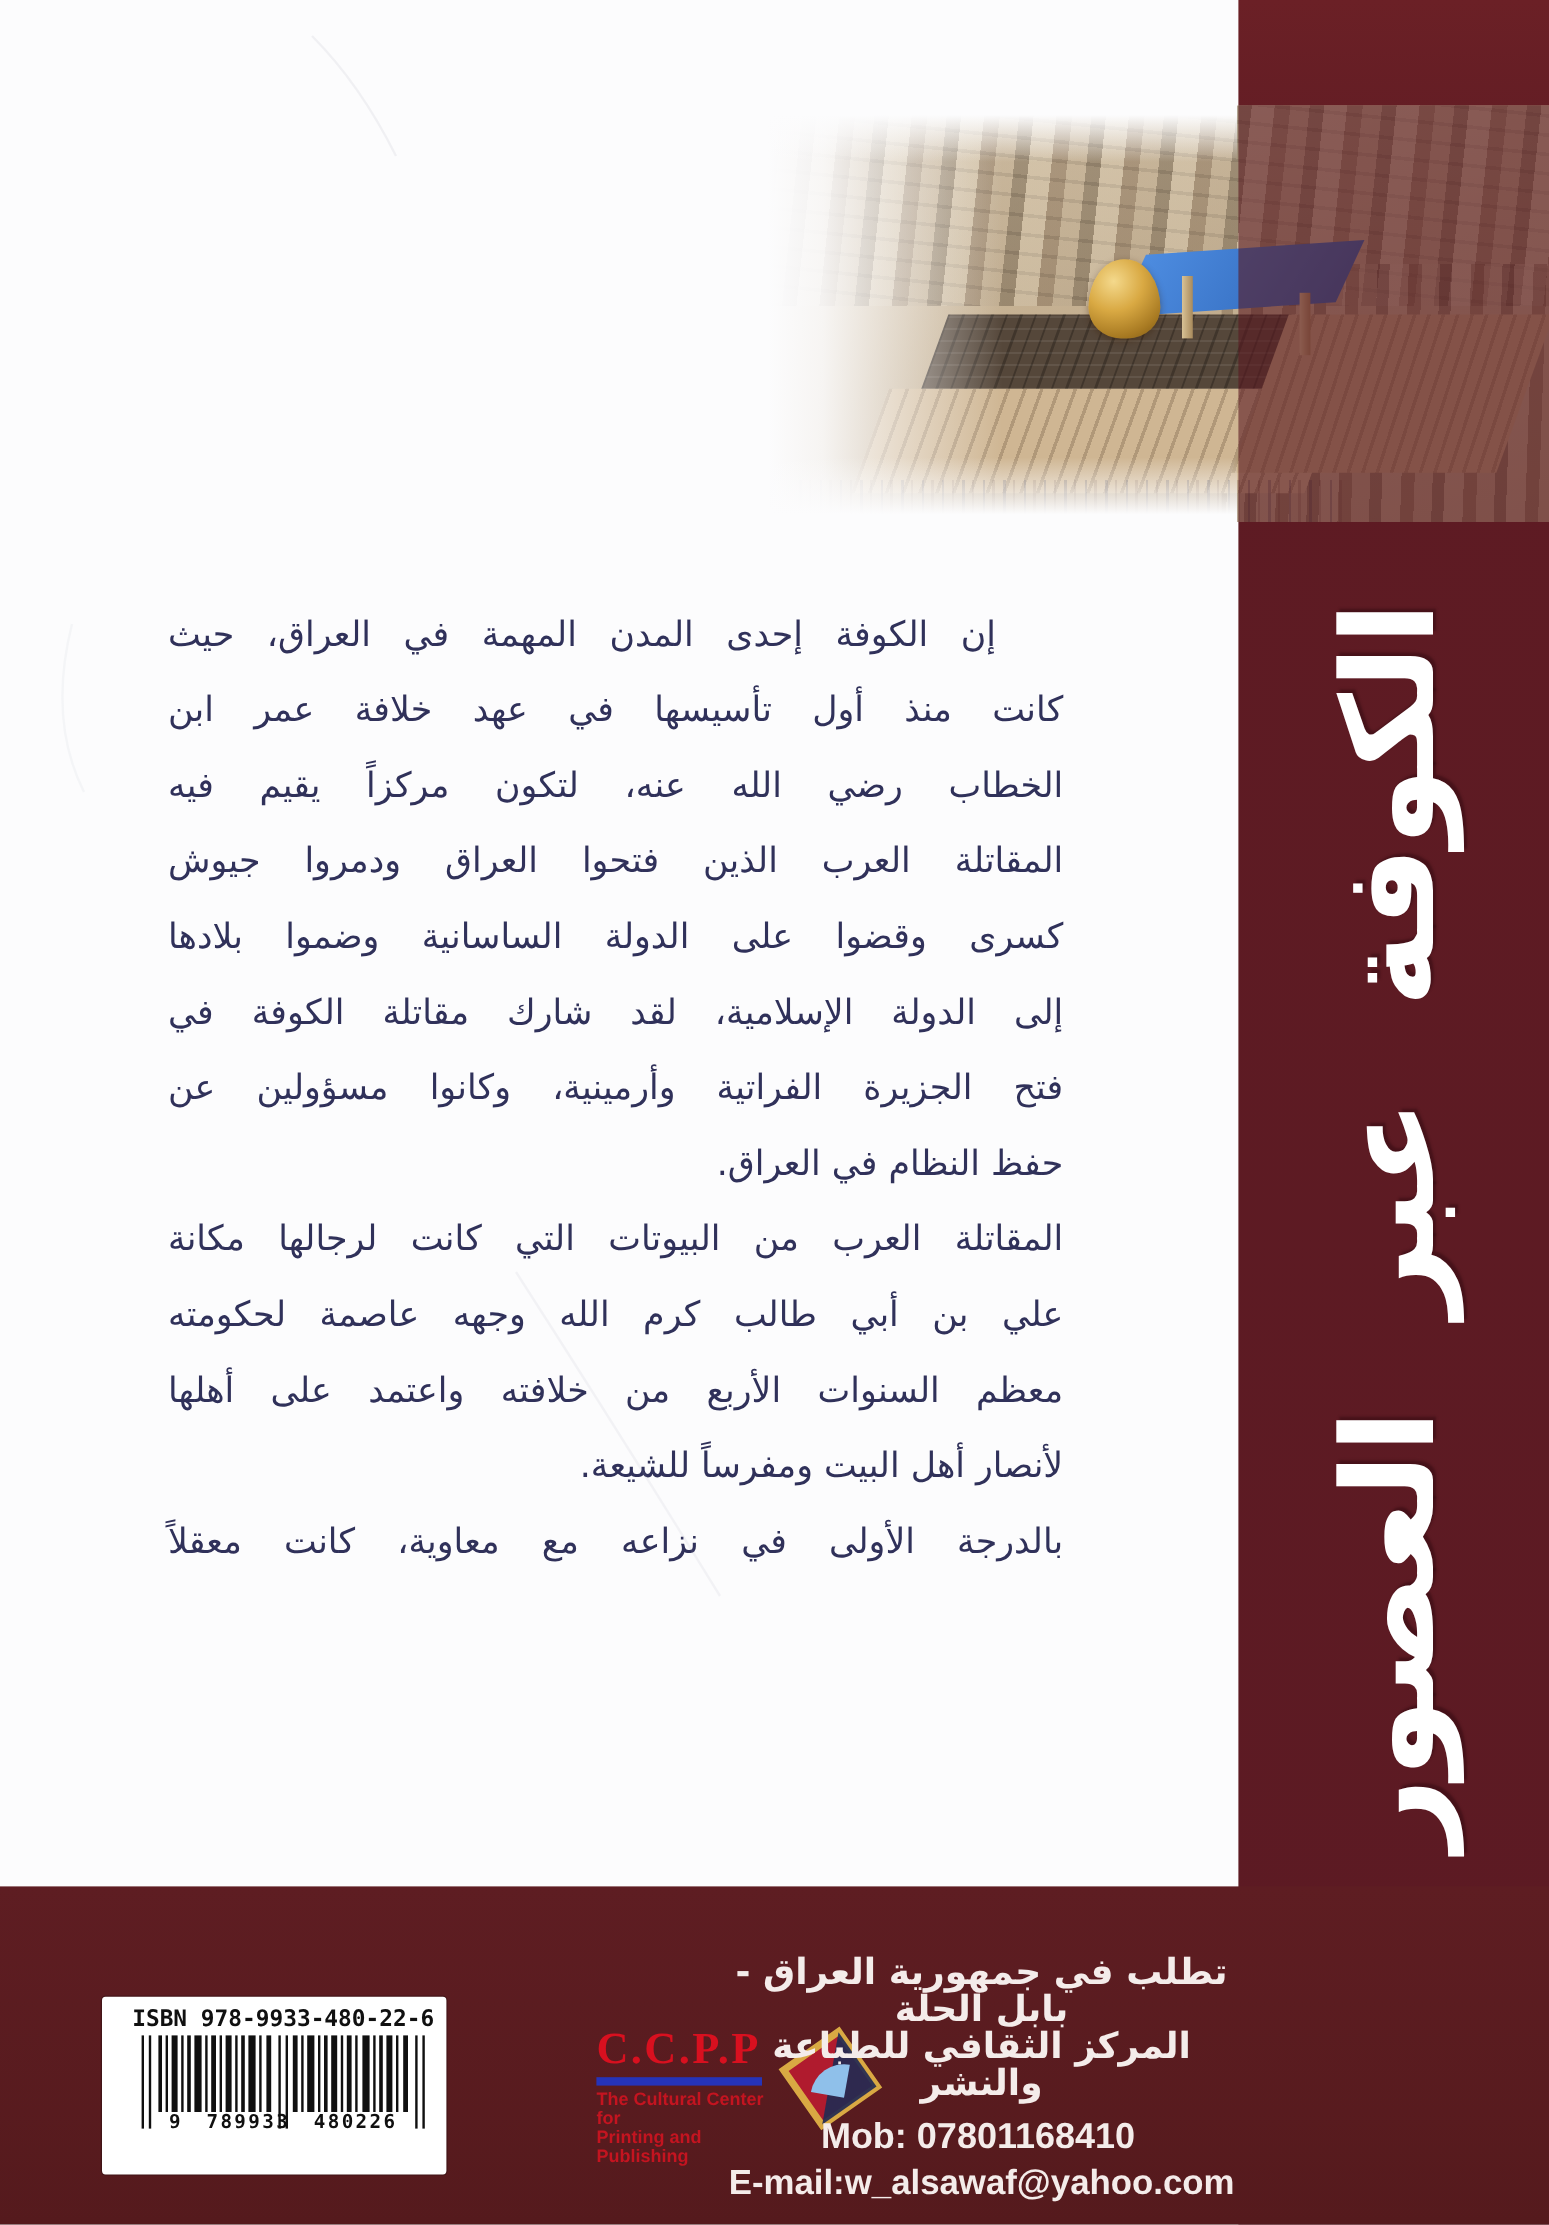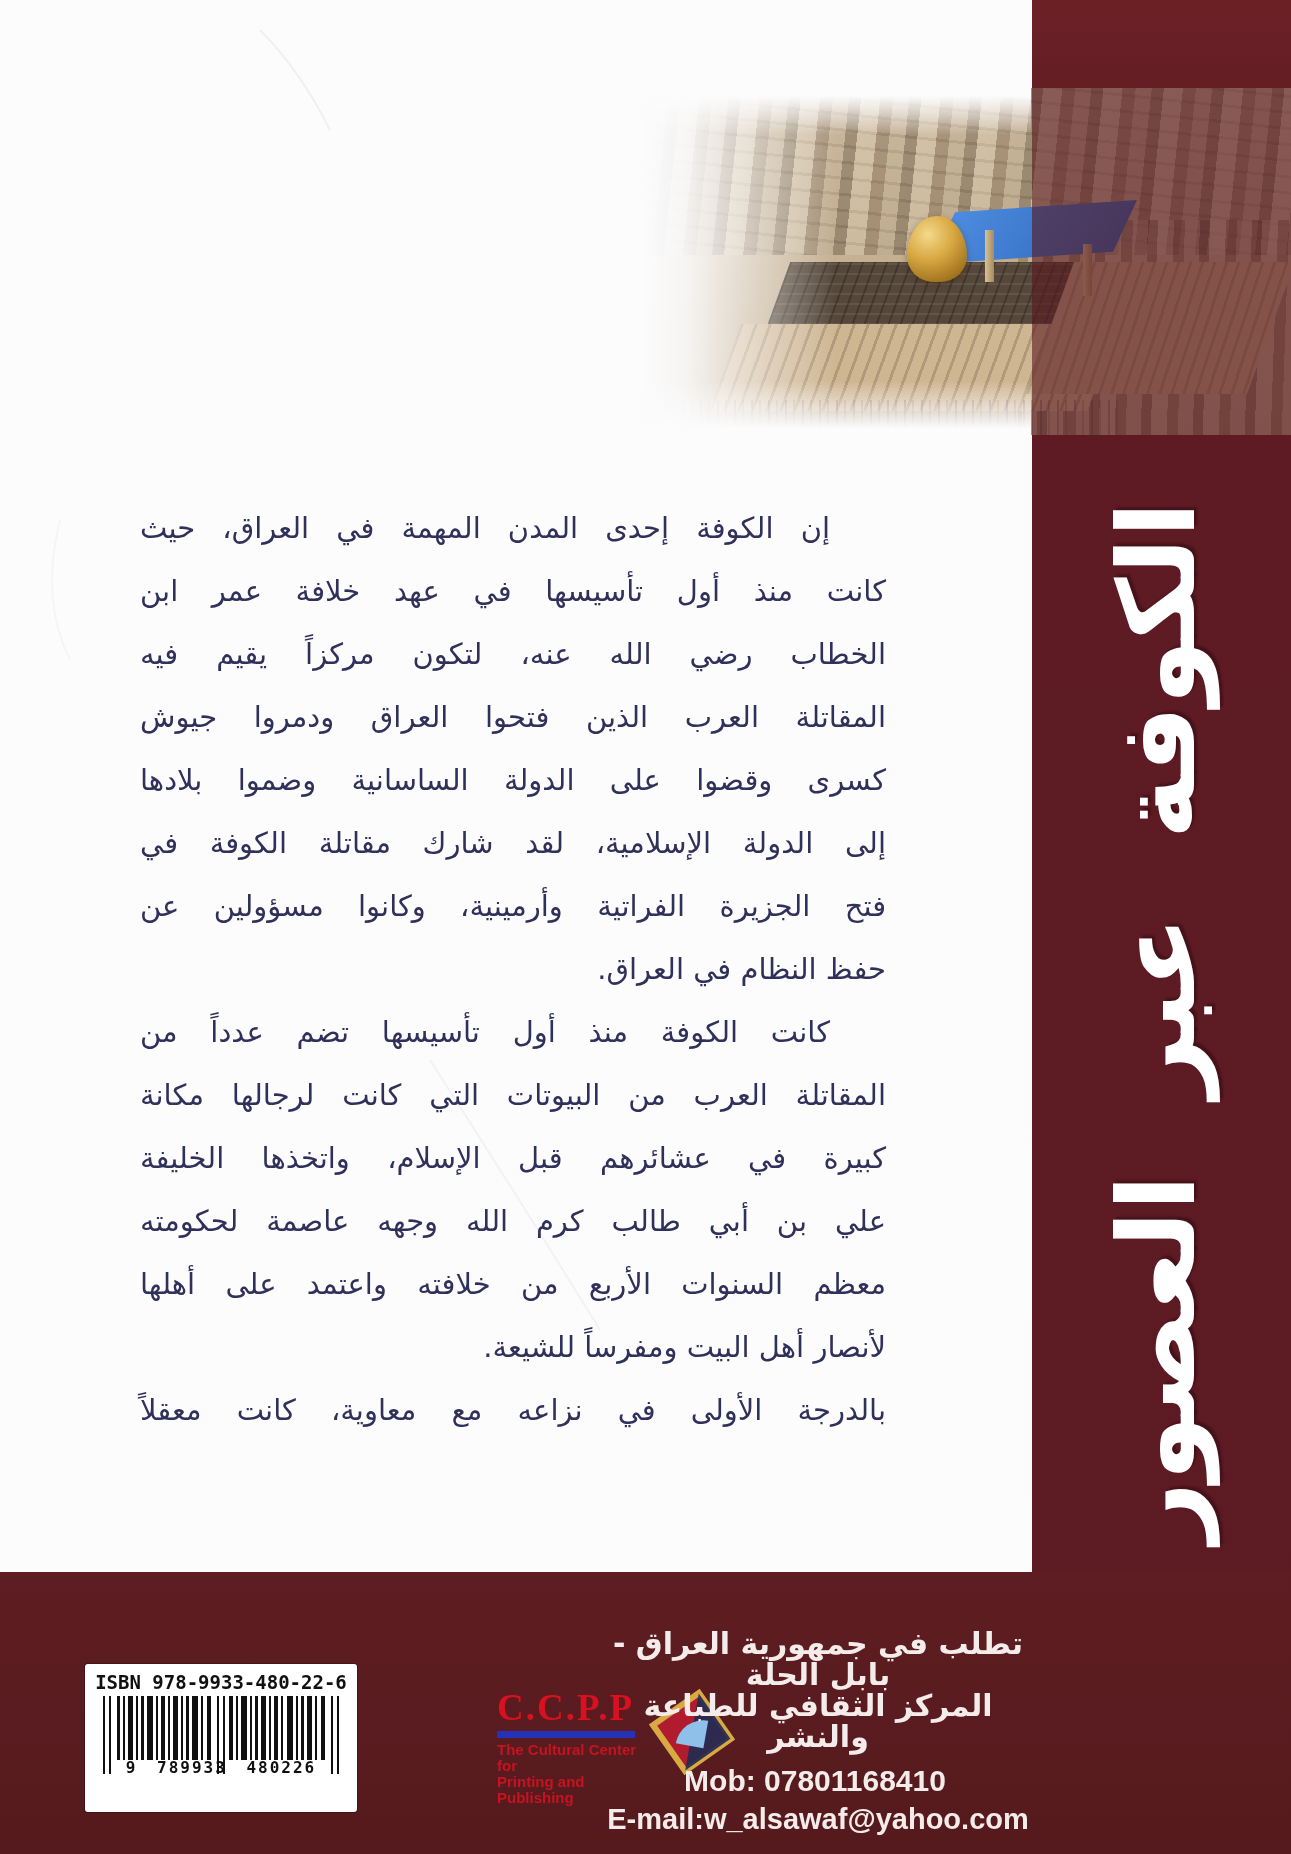--- a/index.html
+++ b/index.html
@@ -46,21 +46,21 @@
   
   .synopsis{position:absolute;left:140px;top:497px;width:746px;direction:rtl;color:#30315a;font-size:29px;}
   .syn-line{height:63px;line-height:63px;text-align:justify;text-align-last:justify;}
   .syn-line.p-first{padding-right:56px;}
   .syn-line.p-last{text-align-last:right;}
   
   .bottom{position:absolute;left:0;top:1572px;width:1291px;height:282px;
           background:linear-gradient(180deg,#5e1d22,#551a1d);}
   .bottom > div, .bottom > svg{position:absolute;}
   .barcode-box{left:85px;top:92px;width:272px;height:148px;background:#ffffff;border-radius:3px;
-               box-shadow:0 0 0 1px rgba(0,0,0,.25);overflow:hidden;}
+               box-shadow:0 0 0 1px rgba(0,0,0,.25);overflow:hidden;padding-left:15px;}
   .isbn-label{margin-top:7px;text-align:center;font-family:"DejaVu Sans Mono",monospace;
               font-weight:bold;font-size:19px;color:#101010;}
   .bars{display:block;margin:3px auto 0;}
   .digits{margin-top:-16px;text-align:center;font-family:"DejaVu Sans Mono",monospace;
           font-weight:bold;font-size:16px;color:#101010;word-spacing:8px;letter-spacing:2px;}
   .ccpp{left:497px;top:116px;width:160px;}
   .ccpp-acronym{font-family:"Liberation Serif",serif;font-weight:bold;font-size:37px;line-height:40px;
                 color:#d8101f;letter-spacing:2px;}
   .ccpp-rule{width:138px;height:7px;background:#2633b8;margin:3px 0 4px;}
   .ccpp-sub{font-family:"Liberation Sans",sans-serif;font-weight:bold;font-size:15px;line-height:16px;color:#c41420;}
@@ -103,23 +103,21 @@
 
   <div class="synopsis">
     <div class="syn-line p-first">إن الكوفة إحدى المدن المهمة في العراق، حيث</div>
     <div class="syn-line">كانت منذ أول تأسيسها في عهد خلافة عمر ابن</div>
     <div class="syn-line">الخطاب رضي الله عنه، لتكون مركزاً يقيم فيه</div>
     <div class="syn-line">المقاتلة العرب الذين فتحوا العراق ودمروا جيوش</div>
     <div class="syn-line">كسرى وقضوا على الدولة الساسانية وضموا بلادها</div>
     <div class="syn-line">إلى الدولة الإسلامية، لقد شارك مقاتلة الكوفة في</div>
     <div class="syn-line">فتح الجزيرة الفراتية وأرمينية، وكانوا مسؤولين عن</div>
     <div class="syn-line p-last">حفظ النظام في العراق.</div>
-    <div class="syn-line p-first">كانت الكوفة منذ أول تأسيسها تضم عدداً من</div>
     <div class="syn-line">المقاتلة العرب من البيوتات التي كانت لرجالها مكانة</div>
-    <div class="syn-line">كبيرة في عشائرهم قبل الإسلام، واتخذها الخليفة</div>
     <div class="syn-line">علي بن أبي طالب كرم الله وجهه عاصمة لحكومته</div>
     <div class="syn-line">معظم السنوات الأربع من خلافته واعتمد على أهلها</div>
     <div class="syn-line p-last">لأنصار أهل البيت ومفرساً للشيعة.</div>
     <div class="syn-line">بالدرجة الأولى في نزاعه مع معاوية، كانت معقلاً</div>
   </div>
 
   <div class="bottom">
 
     <div class="barcode-box">
       <div class="isbn-label">ISBN 978-9933-480-22-6</div>

